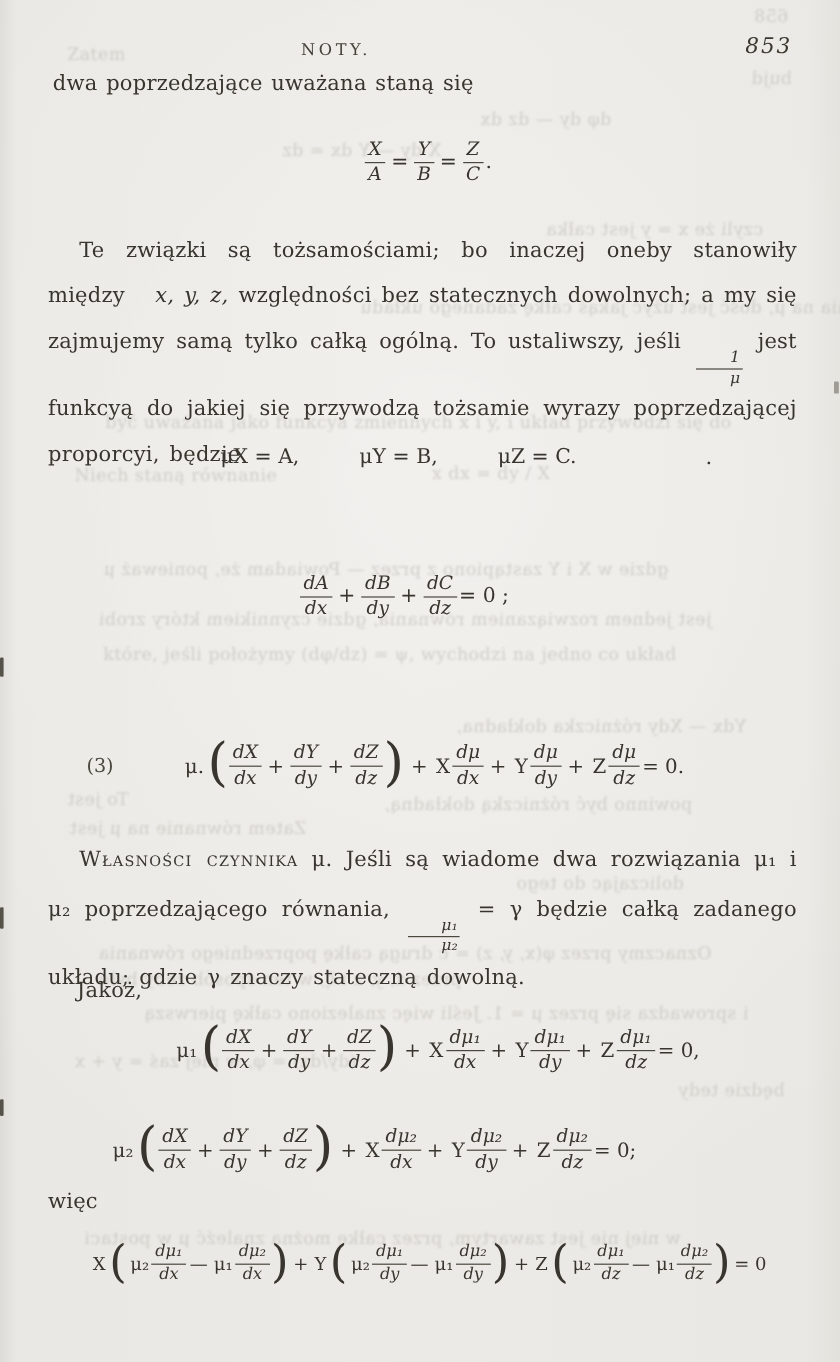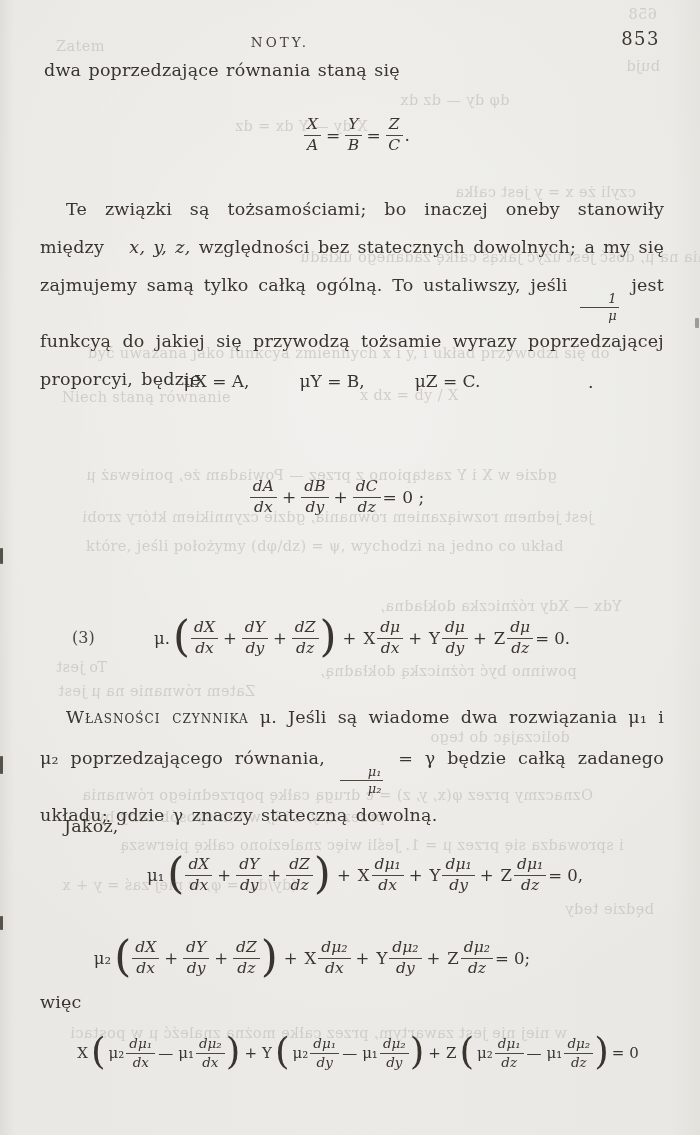--- a/index.html
+++ b/index.html
@@ -16,21 +16,21 @@
   .para{position:absolute;left:40px;width:624px;font-size:17.5px;line-height:38px;
         text-align:justify;letter-spacing:.2px;word-spacing:2.5px;text-indent:26px;}
   .para2{line-height:41px;}
   .fullline{position:absolute;left:38px;width:624px;font-size:17.5px;
         text-align:justify;text-align-last:justify;letter-spacing:.2px;}
   .it{font-style:italic;margin-left:17px;}
   .sc{font-variant:small-caps;letter-spacing:1px;}
   
   .rhead{position:absolute;top:34px;left:0;width:560px;text-align:center;
          font-size:13.5px;letter-spacing:3px;color:#45423a;}
-  .pno{position:absolute;top:28px;right:40px;font-size:18px;letter-spacing:1.5px;color:#3b382f;}
+  .pno{position:absolute;top:28px;right:40px;font-size:18px;letter-spacing:1.5px;color:#3b382f;font-style:italic;}
   
   .eqrow{position:absolute;left:0;width:700px;height:60px;
          display:flex;justify-content:center;align-items:center;font-size:17px;}
   .eqrow .sym{margin:0 2px;}
   .op{margin:0 5px;}
   .frac{display:inline-flex;flex-direction:column;align-items:center;
         font-style:italic;font-size:15.5px;line-height:1.12;}
   .frac .num{border-bottom:1px solid #4a473e;padding:0 3px 1px;}
   .frac .den{padding-top:1px;}
   .bigp{font-size:265%;font-weight:400;line-height:0;margin:0 1px;transform:translateY(-2px);}
@@ -83,21 +83,21 @@
   <span class="ghost gm" style="left:70px;top:1025px">w niej nie jest zawartym, przez całkę można znaleźć μ w postaci</span>
 
   <div class="speck" style="left:0;top:548px;width:3px;height:16px"></div>
   <div class="speck" style="left:0;top:756px;width:3px;height:18px"></div>
   <div class="speck" style="left:0;top:916px;width:3px;height:14px"></div>
   <div class="speck" style="left:695px;top:318px;width:4px;height:10px;opacity:.5"></div>
 
   <div class="rhead main">NOTY.</div>
   <div class="pno main">853</div>
 
-  <div class="txt main" style="left:44px;top:60px">dwa poprzedzające równania staną się</div>
+  <div class="txt main" style="left:44px;top:60px">dwa poprzedzające uważana staną się</div>
 
   <div class="eqrow main" style="top:105px;transform:translateX(8px)">
     <span class="frac">
         <span class="num">X</span>
         <span class="den">A</span>
       </span>
     <span class="op">=</span>
     <span class="frac">
         <span class="num">Y</span>
         <span class="den">B</span>

